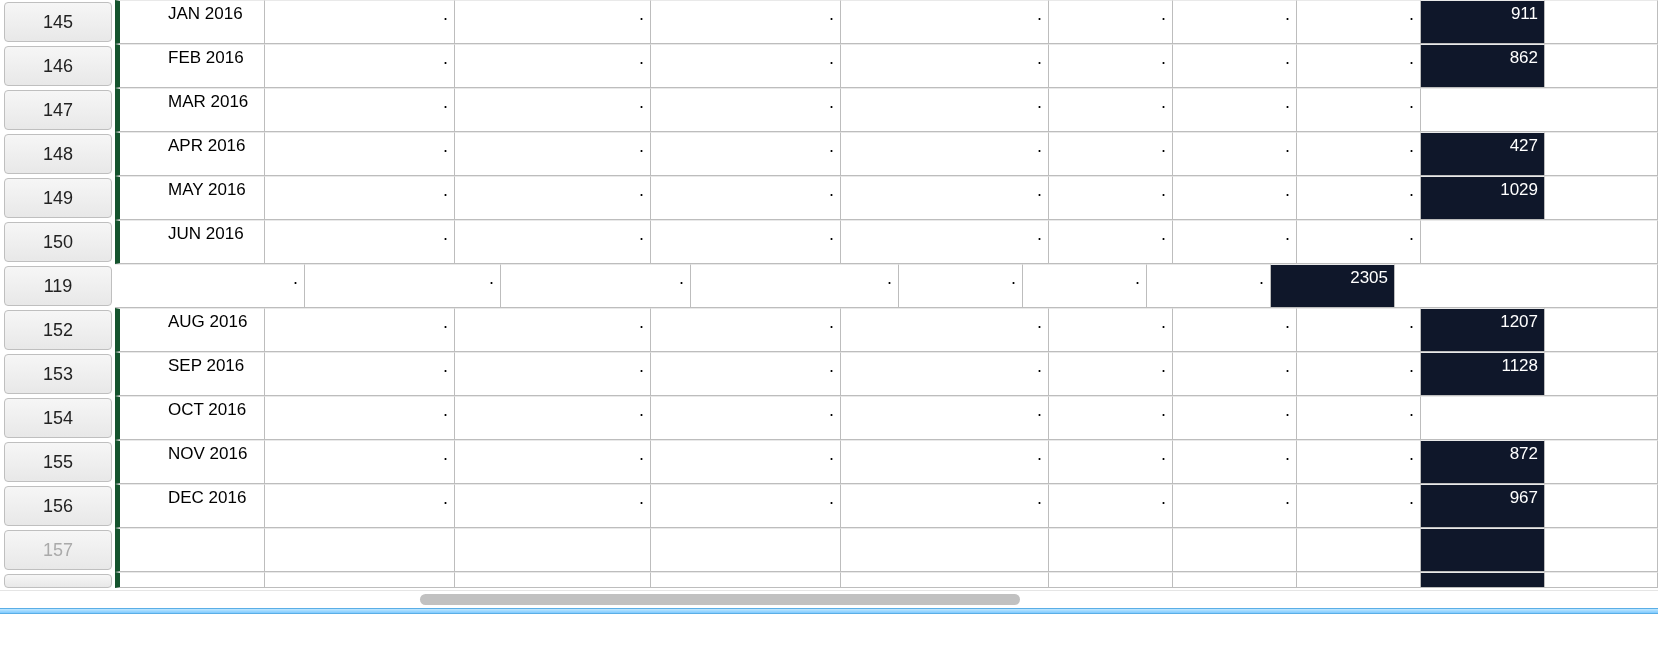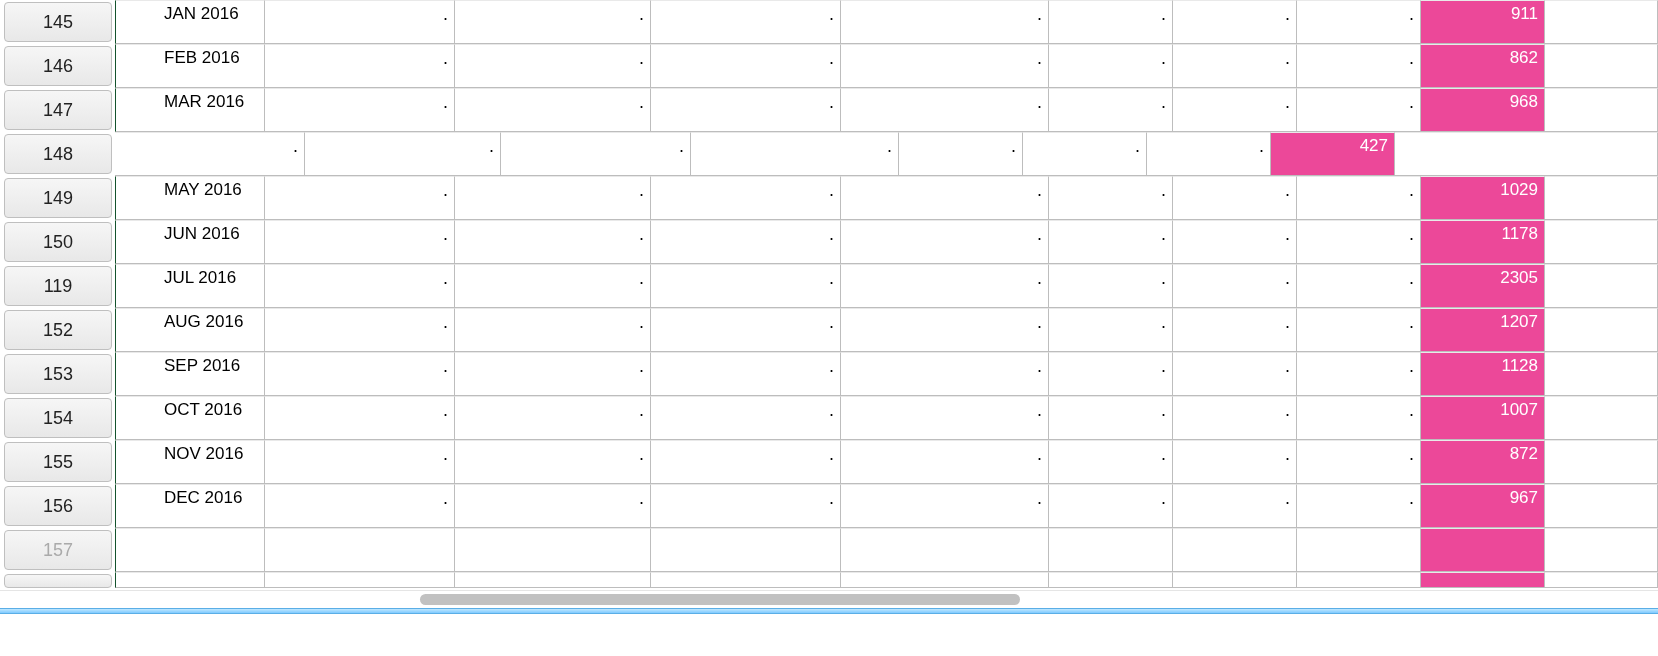--- a/index.html
+++ b/index.html
@@ -38,31 +38,31 @@
     border-right: 1px solid #bdbdbd;
     border-bottom: 1px solid #bdbdbd;
     border-top: 1px solid #e9e9e9;
     background: #fff;
     display: flex;
     align-items: flex-start;
     padding: 3px 6px 0 6px;
     overflow: hidden;
     white-space: nowrap;
   }
-  .cell.first { border-left: 1px solid #14532d; padding-left: 48px; }
+  .cell.first { border-left: 5px solid #14532d; padding-left: 48px; }
   .c-date  { width: 150px; flex: 0 0 150px; justify-content: flex-start; }
   .c-num   { justify-content: flex-end; }
   .c-w190  { width: 190px; flex: 0 0 190px; }
   .c-w196  { width: 196px; flex: 0 0 196px; }
   .c-w190b { width: 190px; flex: 0 0 190px; }
   .c-w208  { width: 208px; flex: 0 0 208px; }
   .c-w124  { width: 124px; flex: 0 0 124px; }
   .c-w124b { width: 124px; flex: 0 0 124px; }
   .c-w124c { width: 124px; flex: 0 0 124px; }
-  .c-pred  { width: 124px; flex: 0 0 124px; background: #ec4899; color: #fff; }
+  .c-pred  { width: 124px; flex: 0 0 124px; background: #0f172a; color: #fff; }
   .c-tail  { flex: 1 1 auto; }
   .dot { font-size: 18px; color:#000; }
   .hscroll {
     width: 1658px;
     height: 18px;
     background: #fff;
     position: relative;
     border-top: 1px solid #e5e5e5;
   }
   .hscroll .thumb {
@@ -165,25 +165,25 @@
       </div>
       <div class="cell c-num c-w124">
         <span class="dot">.</span>
       </div>
       <div class="cell c-num c-w124b">
         <span class="dot">.</span>
       </div>
       <div class="cell c-num c-w124c">
         <span class="dot">.</span>
       </div>
-      <div class="cell c-num c-pred">968</div>
       <div class="cell c-tail"></div>
     </div>
     <div class="row">
       <div class="rowhdr">148</div>
+      <div class="cell first c-date">APR 2016</div>
       <div class="cell c-num c-w190">
         <span class="dot">.</span>
       </div>
       <div class="cell c-num c-w196">
         <span class="dot">.</span>
       </div>
       <div class="cell c-num c-w190b">
         <span class="dot">.</span>
       </div>
       <div class="cell c-num c-w208">
@@ -245,26 +245,24 @@
       </div>
       <div class="cell c-num c-w124">
         <span class="dot">.</span>
       </div>
       <div class="cell c-num c-w124b">
         <span class="dot">.</span>
       </div>
       <div class="cell c-num c-w124c">
         <span class="dot">.</span>
       </div>
-      <div class="cell c-num c-pred">1178</div>
       <div class="cell c-tail"></div>
     </div>
     <div class="row">
       <div class="rowhdr">119</div>
-      <div class="cell first c-date">JUL 2016</div>
       <div class="cell c-num c-w190">
         <span class="dot">.</span>
       </div>
       <div class="cell c-num c-w196">
         <span class="dot">.</span>
       </div>
       <div class="cell c-num c-w190b">
         <span class="dot">.</span>
       </div>
       <div class="cell c-num c-w208">
@@ -353,21 +351,20 @@
       </div>
       <div class="cell c-num c-w124">
         <span class="dot">.</span>
       </div>
       <div class="cell c-num c-w124b">
         <span class="dot">.</span>
       </div>
       <div class="cell c-num c-w124c">
         <span class="dot">.</span>
       </div>
-      <div class="cell c-num c-pred">1007</div>
       <div class="cell c-tail"></div>
     </div>
     <div class="row">
       <div class="rowhdr">155</div>
       <div class="cell first c-date">NOV 2016</div>
       <div class="cell c-num c-w190">
         <span class="dot">.</span>
       </div>
       <div class="cell c-num c-w196">
         <span class="dot">.</span>

